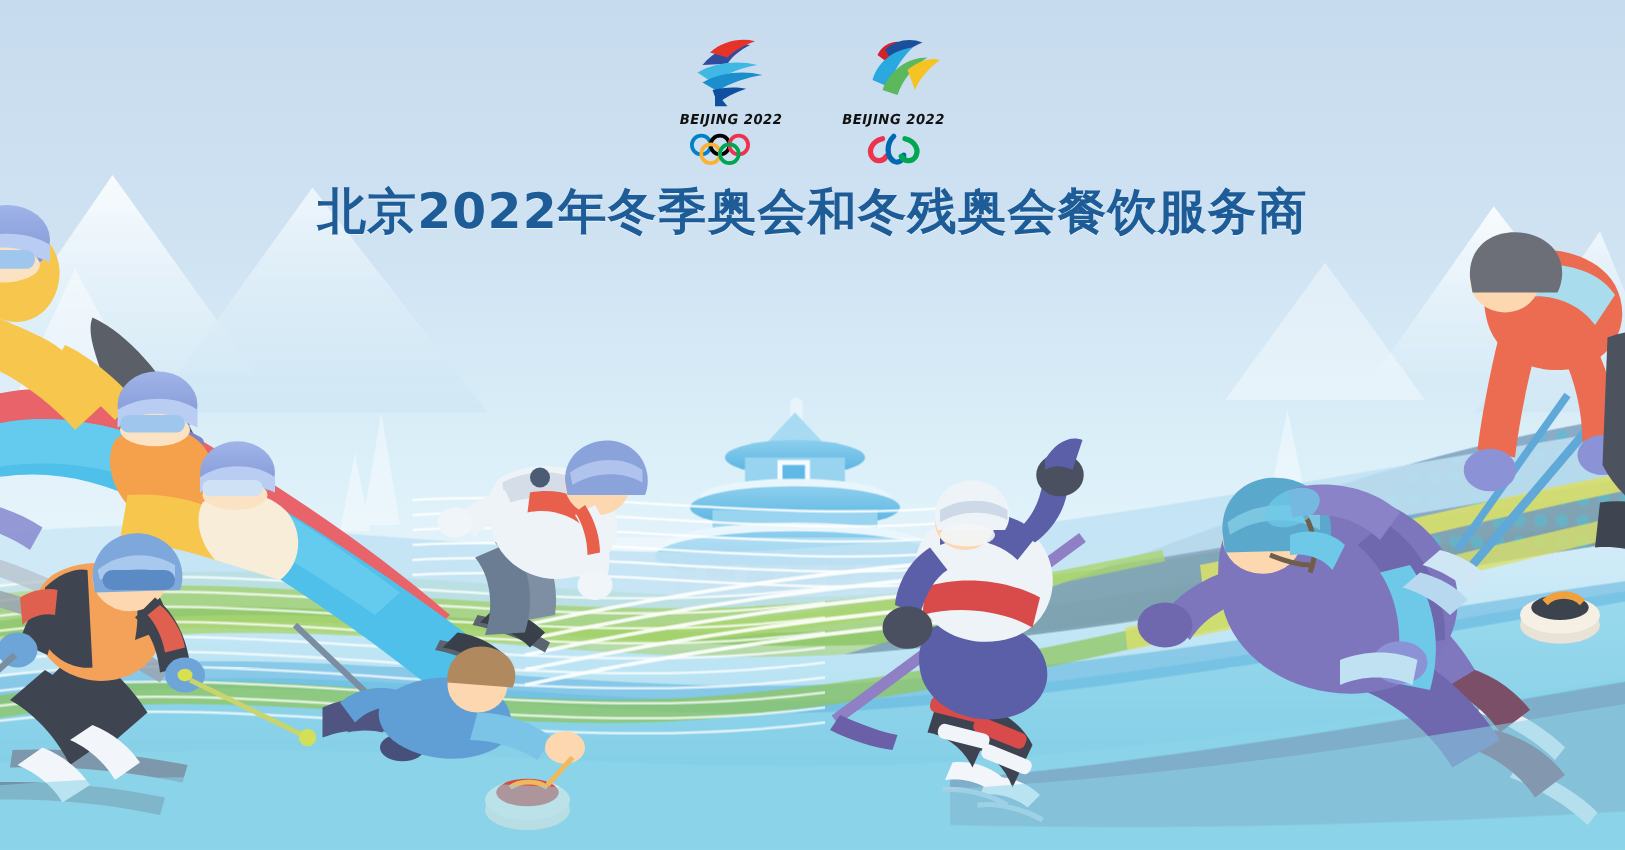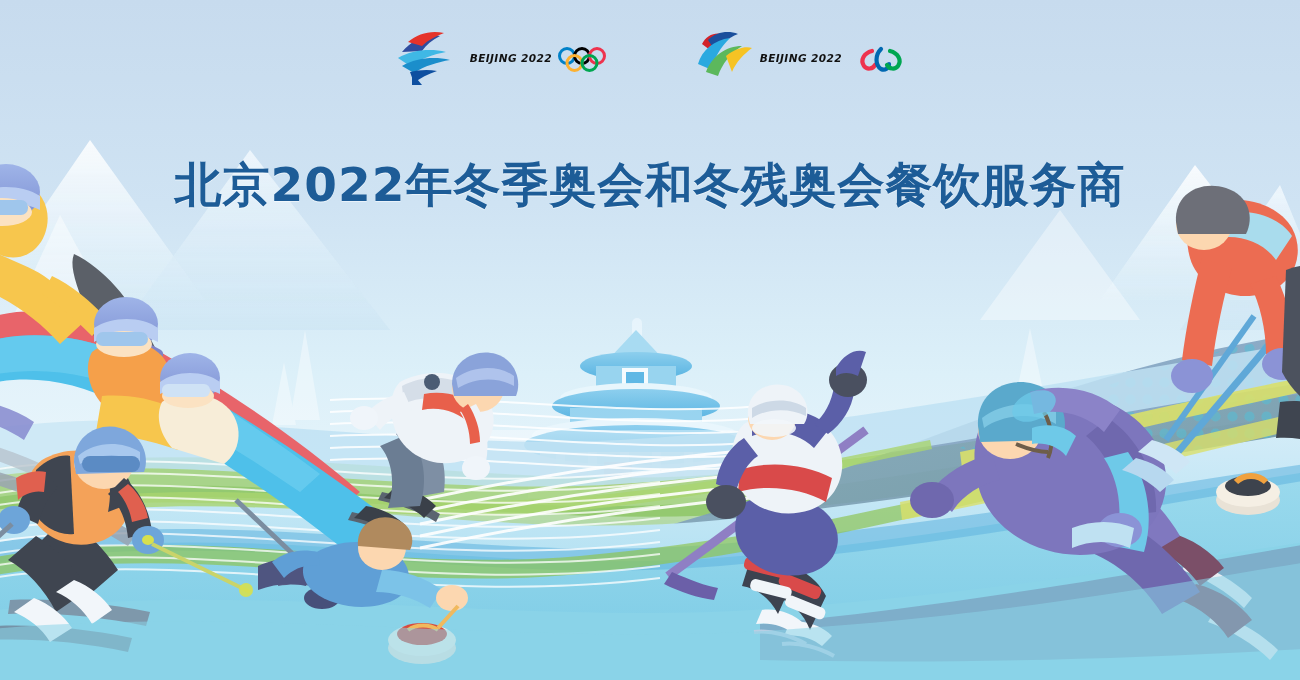--- a/index.html
+++ b/index.html
@@ -16,45 +16,44 @@
   }
   .layer { position:absolute; top:0; left:0; width:1300px; height:680px; }
   .layer svg { display:block; width:1300px; height:680px; }
 
   
   #logos {
     position:absolute; left:0; right:0; top:28px;
     display:flex; justify-content:center; align-items:flex-start; gap:44px;
     z-index:40;
   }
-  .logo-block { display:flex; flex-direction:row; align-items:center; }
+  .logo-block { display:flex; flex-direction:column; align-items:center; }
   .logo-mark { width:86px; height:58px; }
   .logo-word {
     font-family:"DejaVu Sans", sans-serif;
     font-weight:700; font-style:italic;
     font-size:11px; letter-spacing:.4px;
     color:#111; margin-top:3px;
     white-space:nowrap;
     transform:scaleX(.96);
   }
   .logo-sub { margin-top:3px; height:28px; }
 
   
   #title {
     position:absolute; left:0; right:0; top:142px;
     text-align:center;
     z-index:45;
     font-family:"DejaVu Sans","Liberation Sans",sans-serif;
     font-weight:700;
-    font-size:47px;
+    font-size:39px;
     letter-spacing:1px;
     color:#1d5c97;
     text-shadow:0 1px 0 rgba(255,255,255,.55);
     white-space:nowrap;
-    margin-top:12px;
   }
 </style>
 </head>
 <body>
 
 <div id="stage">
 
   <div class="layer">
     <svg viewBox="0 0 1300 680" xmlns="http://www.w3.org/2000/svg">
       <defs>

